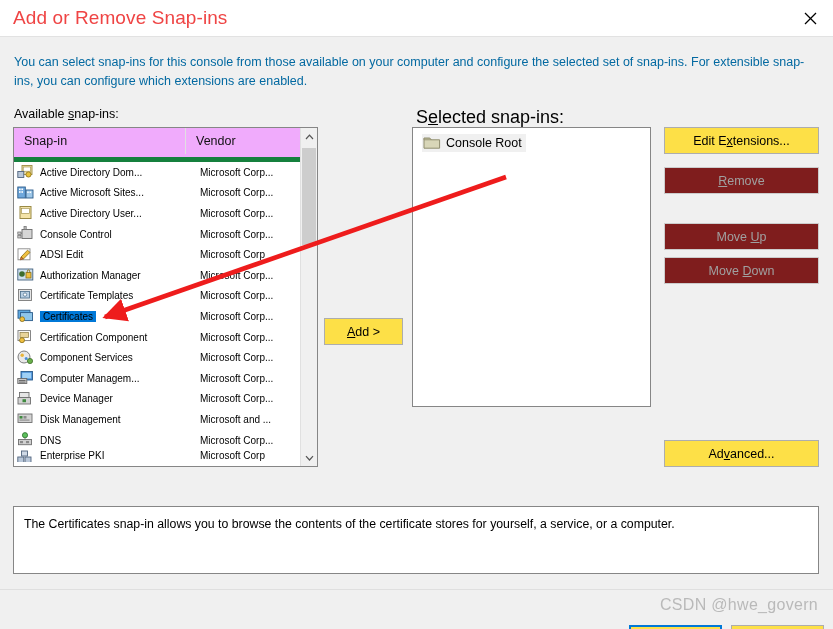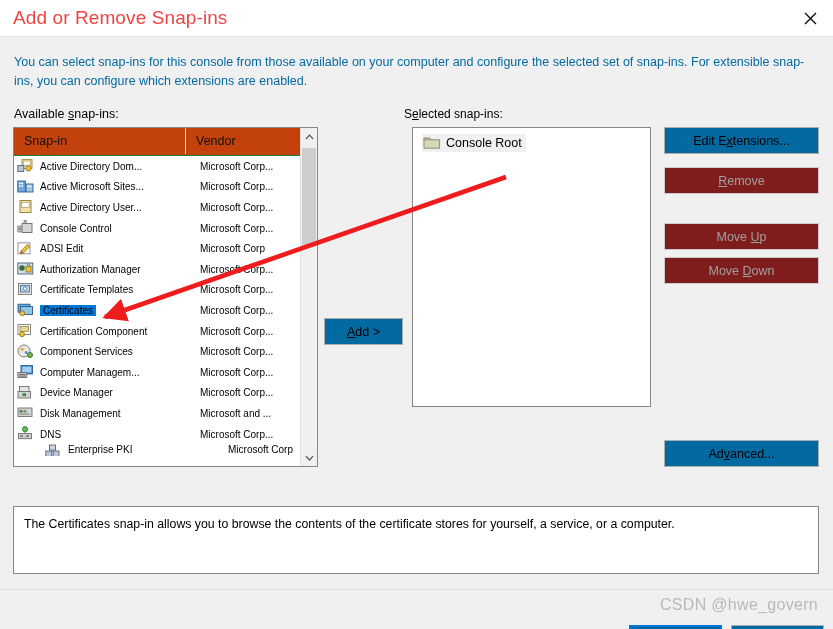--- a/index.html
+++ b/index.html
@@ -62,22 +62,22 @@
     color: #0369a1;
   }
 
   .label-avail {
     position: absolute;
     left: 14px; top: 70px;
     font-size: 12.5px;
   }
   .label-sel {
     position: absolute;
-    left: 404px; top: 70px;
-    font-size: 12px;
+    left: 416px; top: 70px;
+    font-size: 18px;
   }
   .label-desc {
     position: absolute;
     left: 14px; top: 449px;
     font-size: 18px;
     margin-top: 43px;
   }
   u.acc { text-decoration: underline; }
 
   
@@ -85,23 +85,23 @@
     position: absolute;
     left: 13px; top: 90px;
     width: 305px; height: 340px;
     background: #ffffff;
     border: 1px solid #868686;
     box-sizing: border-box;
     overflow: hidden;
   }
   .list-header {
     display: flex;
-    height: 28px;
-    border-bottom: 1px solid #15803d;
-    background: #c2410c;
+    height: 34px;
+    border-bottom: 5px solid #15803d;
+    background: #f0abfc;
     box-sizing: border-box;
   }
   .col-h {
     display: flex;
     align-items: center;
     font-size: 12.5px;
     color: #111;
     box-sizing: border-box;
     height: 26px;
   }
@@ -134,21 +134,21 @@
   }
   .row .nm span.hl {
     background: #0078d7;
     color: #000000;
     padding: 1px 3px 2px 3px;
   }
   .row .vd {
     padding-left: 10px;
     overflow: hidden;
   }
-  .row.cut { height: 12px; overflow: hidden; align-items: flex-start; padding-left: 28px; }
+  .row.cut { height: 12px; overflow: hidden; align-items: flex-start; }
 
   
   .vscroll {
     position: absolute;
     right: 0; top: 0;
     width: 17px; height: 338px;
     background: #f0f0f0;
     border-left: 1px solid #e0e0e0;
     box-sizing: border-box;
   }
@@ -162,21 +162,21 @@
   .sb-thumb {
     position: absolute;
     left: 1px; top: 20px;
     width: 14px; height: 97px;
     background: #cdcdcd;
   }
 
   
   .btn {
     box-sizing: border-box;
-    background: #0369a1;
+    background: #fde047;
     border: 1px solid #adadad;
     font-family: "Liberation Sans", sans-serif;
     font-size: 12.5px;
     color: #000;
     display: flex;
     align-items: center;
     justify-content: center;
     cursor: default;
     padding: 0;
   }

